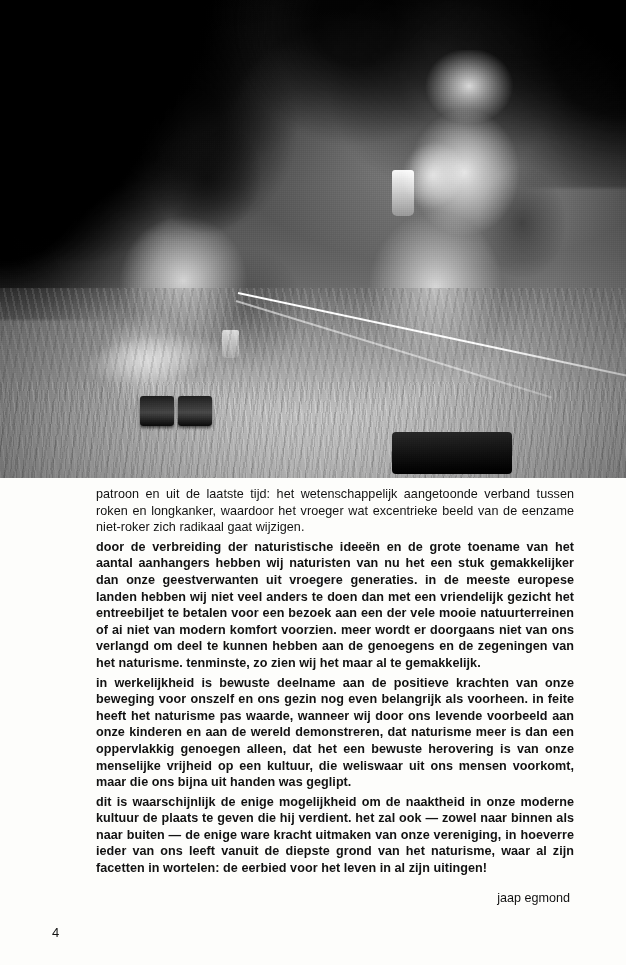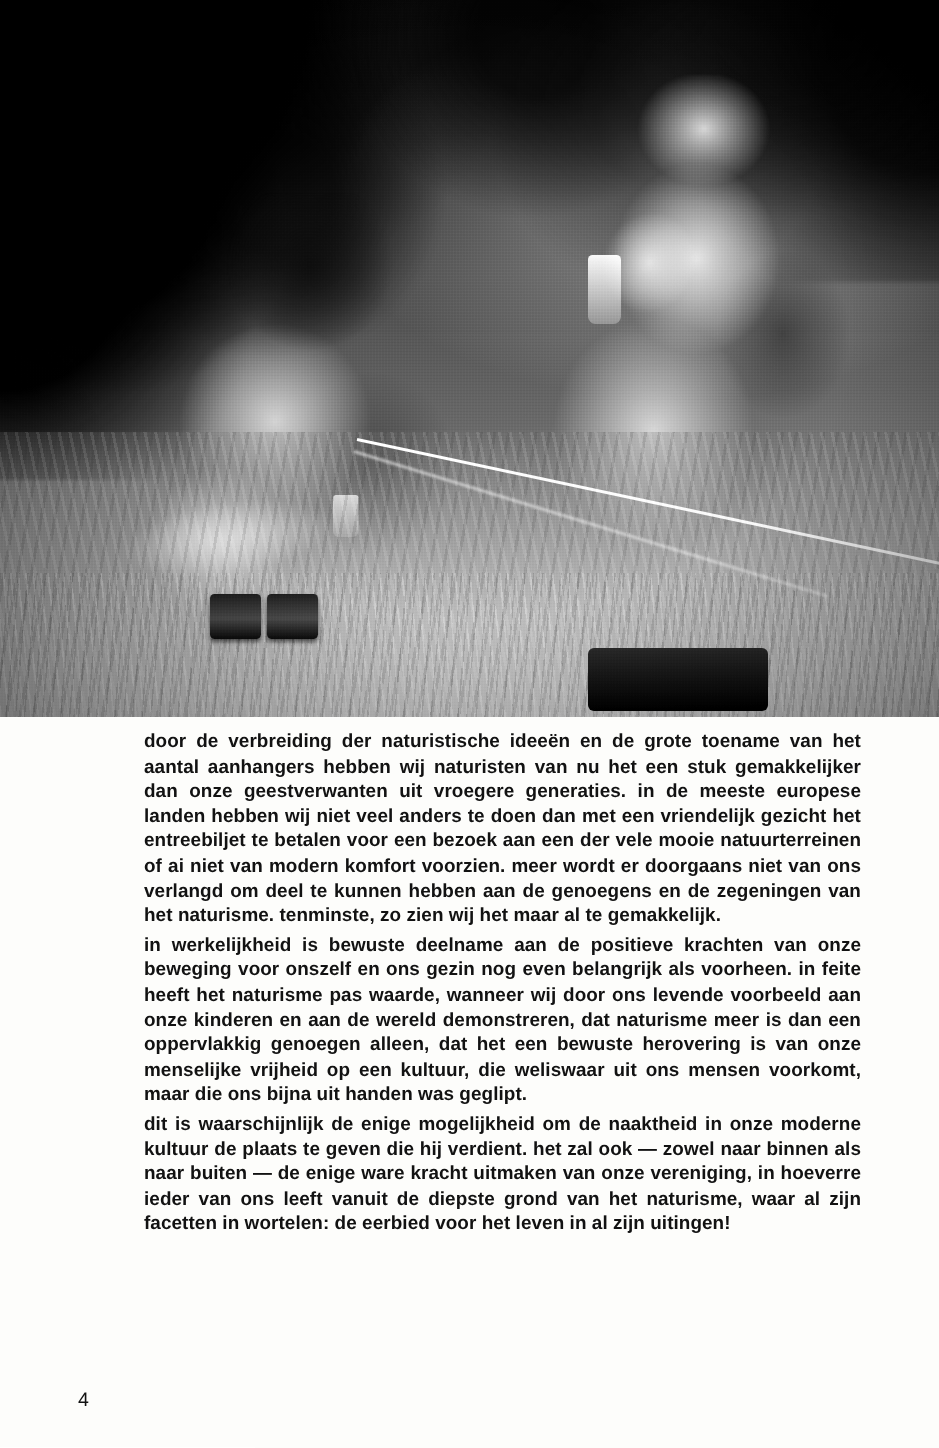--- a/index.html
+++ b/index.html
@@ -260,20 +260,22 @@
     <div class="mug-b"></div>
     <div class="cord"></div>
     <div class="cord2"></div>
     <div class="stove"></div>
     <div class="grain"></div>
     <div class="vignette"></div>
     <div class="desat"></div>
   </div>
 
   <div class="article">
+    <p>patroon en uit de laatste tijd: het wetenschappelijk aangetoonde verband tussen roken en longkanker, waardoor het vroeger wat excentrieke beeld van de eenzame niet-roker zich radikaal gaat wijzigen.</p>
     <p class="indent">door de verbreiding der naturistische ideeën en de grote toename van het aantal aanhangers hebben wij naturisten van nu het een stuk gemakkelijker dan onze geestverwanten uit vroegere generaties. in de meeste europese landen hebben wij niet veel anders te doen dan met een vriendelijk gezicht het entreebiljet te betalen voor een bezoek aan een der vele mooie natuurterreinen of ai niet van modern komfort voorzien. meer wordt er doorgaans niet van ons verlangd om deel te kunnen hebben aan de genoegens en de zegeningen van het naturisme. tenminste, zo zien wij het maar al te gemakkelijk.</p>
     <p class="indent">in werkelijkheid is bewuste deelname aan de positieve krachten van onze beweging voor onszelf en ons gezin nog even belangrijk als voorheen. in feite heeft het naturisme pas waarde, wanneer wij door ons levende voorbeeld aan onze kinderen en aan de wereld demonstreren, dat naturisme meer is dan een oppervlakkig genoegen alleen, dat het een bewuste herovering is van onze menselijke vrijheid op een kultuur, die weliswaar uit ons mensen voorkomt, maar die ons bijna uit handen was geglipt.</p>
     <p class="indent">dit is waarschijnlijk de enige mogelijkheid om de naaktheid in onze moderne kultuur de plaats te geven die hij verdient. het zal ook — zowel naar binnen als naar buiten — de enige ware kracht uitmaken van onze vereniging, in hoeverre ieder van ons leeft vanuit de diepste grond van het naturisme, waar al zijn facetten in wortelen: de eerbied voor het leven in al zijn uitingen!</p>
+    <div class="signature">jaap egmond</div>
   </div>
 
   <div class="page-number">4</div>
 
 </div>
 
 </body></html>

